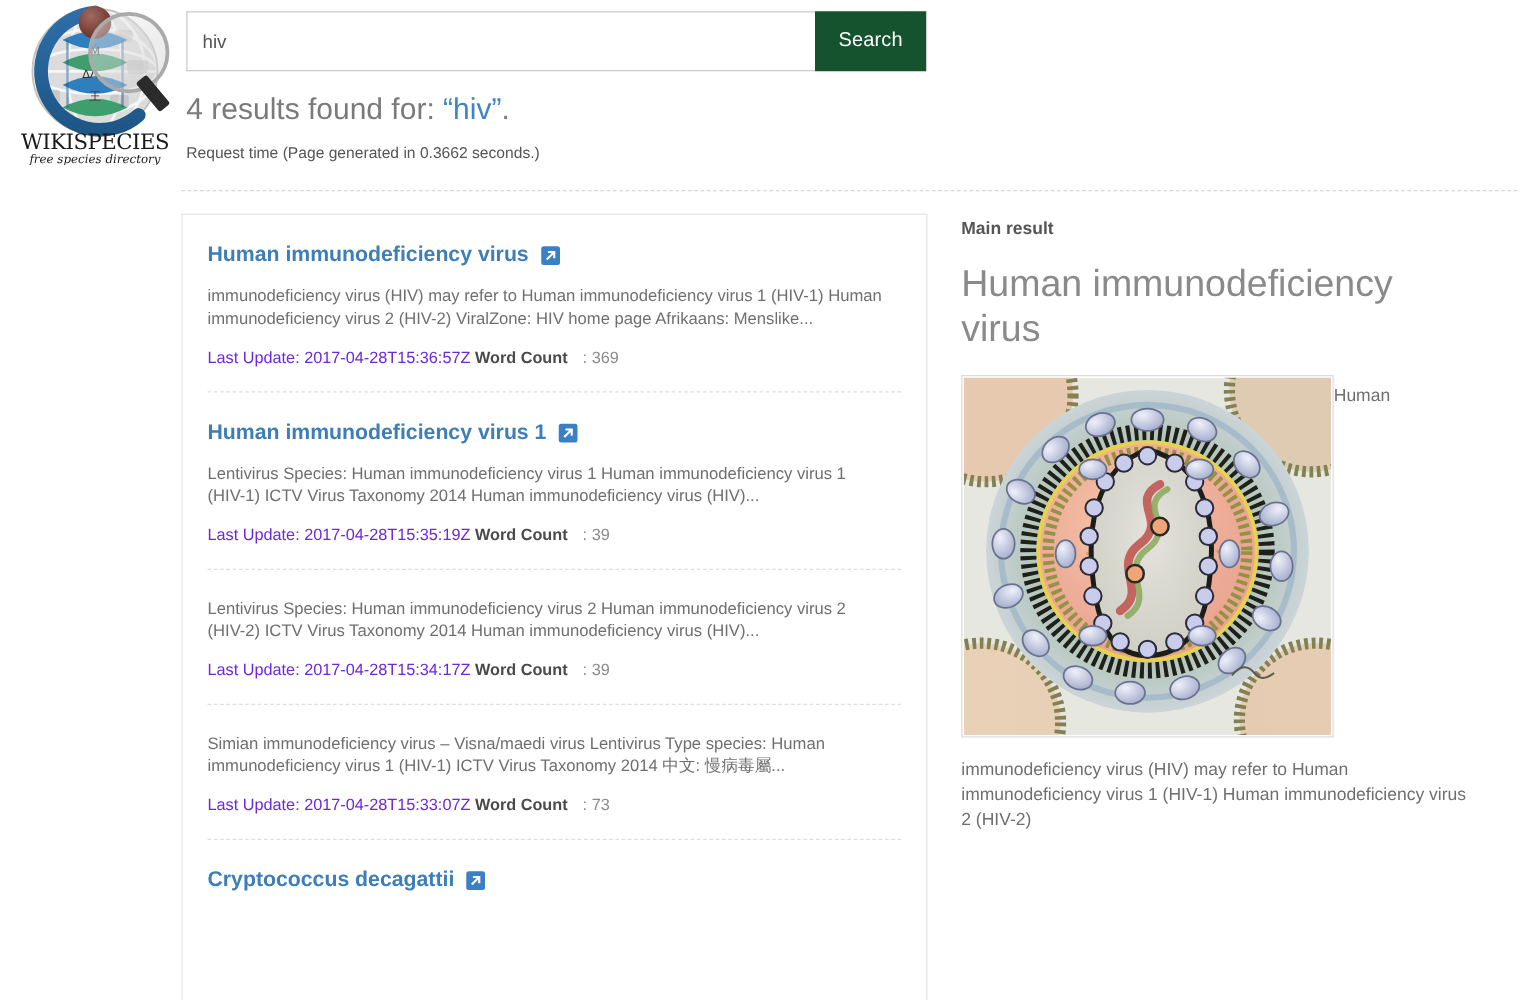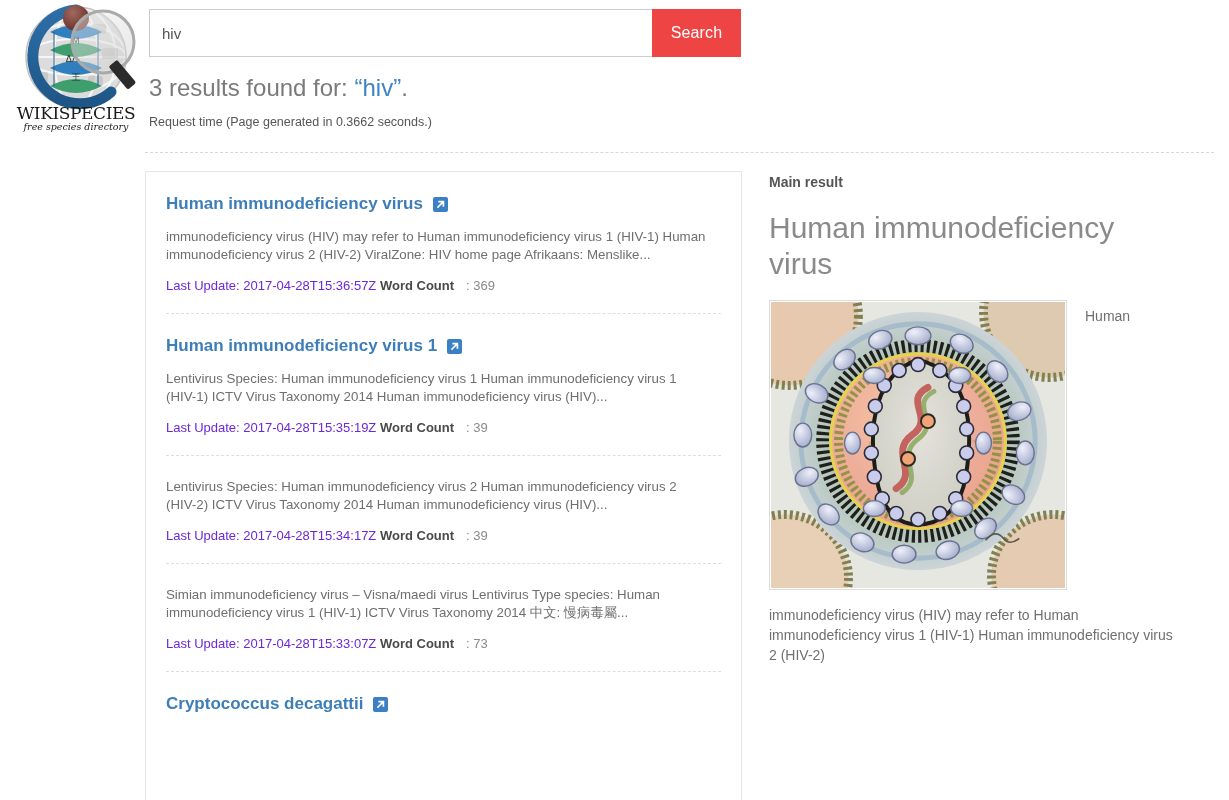--- a/index.html
+++ b/index.html
@@ -33,21 +33,21 @@
     background: #fff;
     font-family: "Liberation Sans", sans-serif;
     font-size: 15px;
     color: #555;
     padding: 0 12px;
     outline: none;
   }
   .search-input::placeholder { color:#999; }
   .search-btn {
     flex: 0 0 89px;
-    background: #ef4444;
+    background: #14532d;
     border: none;
     color: #fff;
     font-family: "Liberation Sans", sans-serif;
     font-size: 16px;
     cursor: pointer;
     letter-spacing: 0.1px;
   }
 
   
   .results-heading {
@@ -109,21 +109,21 @@
   
   .main-result { position: absolute; left: 769px; top: 174px; width: 440px; }
   .main-result-label {
     font-size: 14px; font-weight: bold; color: #555;
     margin-bottom: 20px;
   }
   .main-result-title {
     font-size: 30px; font-weight: 400; line-height: 36px;
     color: #8a8a8a; max-width: 370px; margin-bottom: 18px;
   }
-  .main-figure-row { display: flex; align-items: flex-start; gap: 18px; }
+  .main-figure-row { display: flex; align-items: flex-start; }
   .main-img-box {
     width: 298px; height: 290px;
     border: 1px solid #dcdcdc; background: #fff;
     padding: 1px; flex: 0 0 auto; overflow:hidden;
   }
   .main-img-box svg { display:block; width:100%; height:100%; }
   .main-side-text { font-size: 14px; color: #6f6f6f; padding-top: 8px; }
   .main-caption {
     margin-top: 15px; font-size: 14px; line-height: 20px;
     color: #6f6f6f; max-width: 412px;
@@ -196,21 +196,21 @@
       <text x="66" y="128" text-anchor="middle" font-family="DejaVu Serif, serif" font-size="9.5" font-style="italic" fill="#1a1a1a">free species directory</text>
     </svg>
   </div>
 
   <div class="searchbar">
     <input class="search-input" type="text" value="hiv" placeholder="Search" style="">
     <button class="search-btn">Search</button>
   </div>
 
   <div class="results-heading">
-    <span>3 results found for: </span><span class="query">“</span><span class="query">hiv</span><span class="query">”</span><span>.</span>
+    <span>4 results found for: </span><span class="query">“</span><span class="query">hiv</span><span class="query">”</span><span>.</span>
   </div>
   <div class="request-time">Request time (Page generated in 0.3662 seconds.)</div>
 
   <div class="top-divider"></div>
 
   <div class="results-panel">
 
     <div class="result-item">
       <div class="result-title-row">
         <a class="result-title">Human immunodeficiency virus</a>

